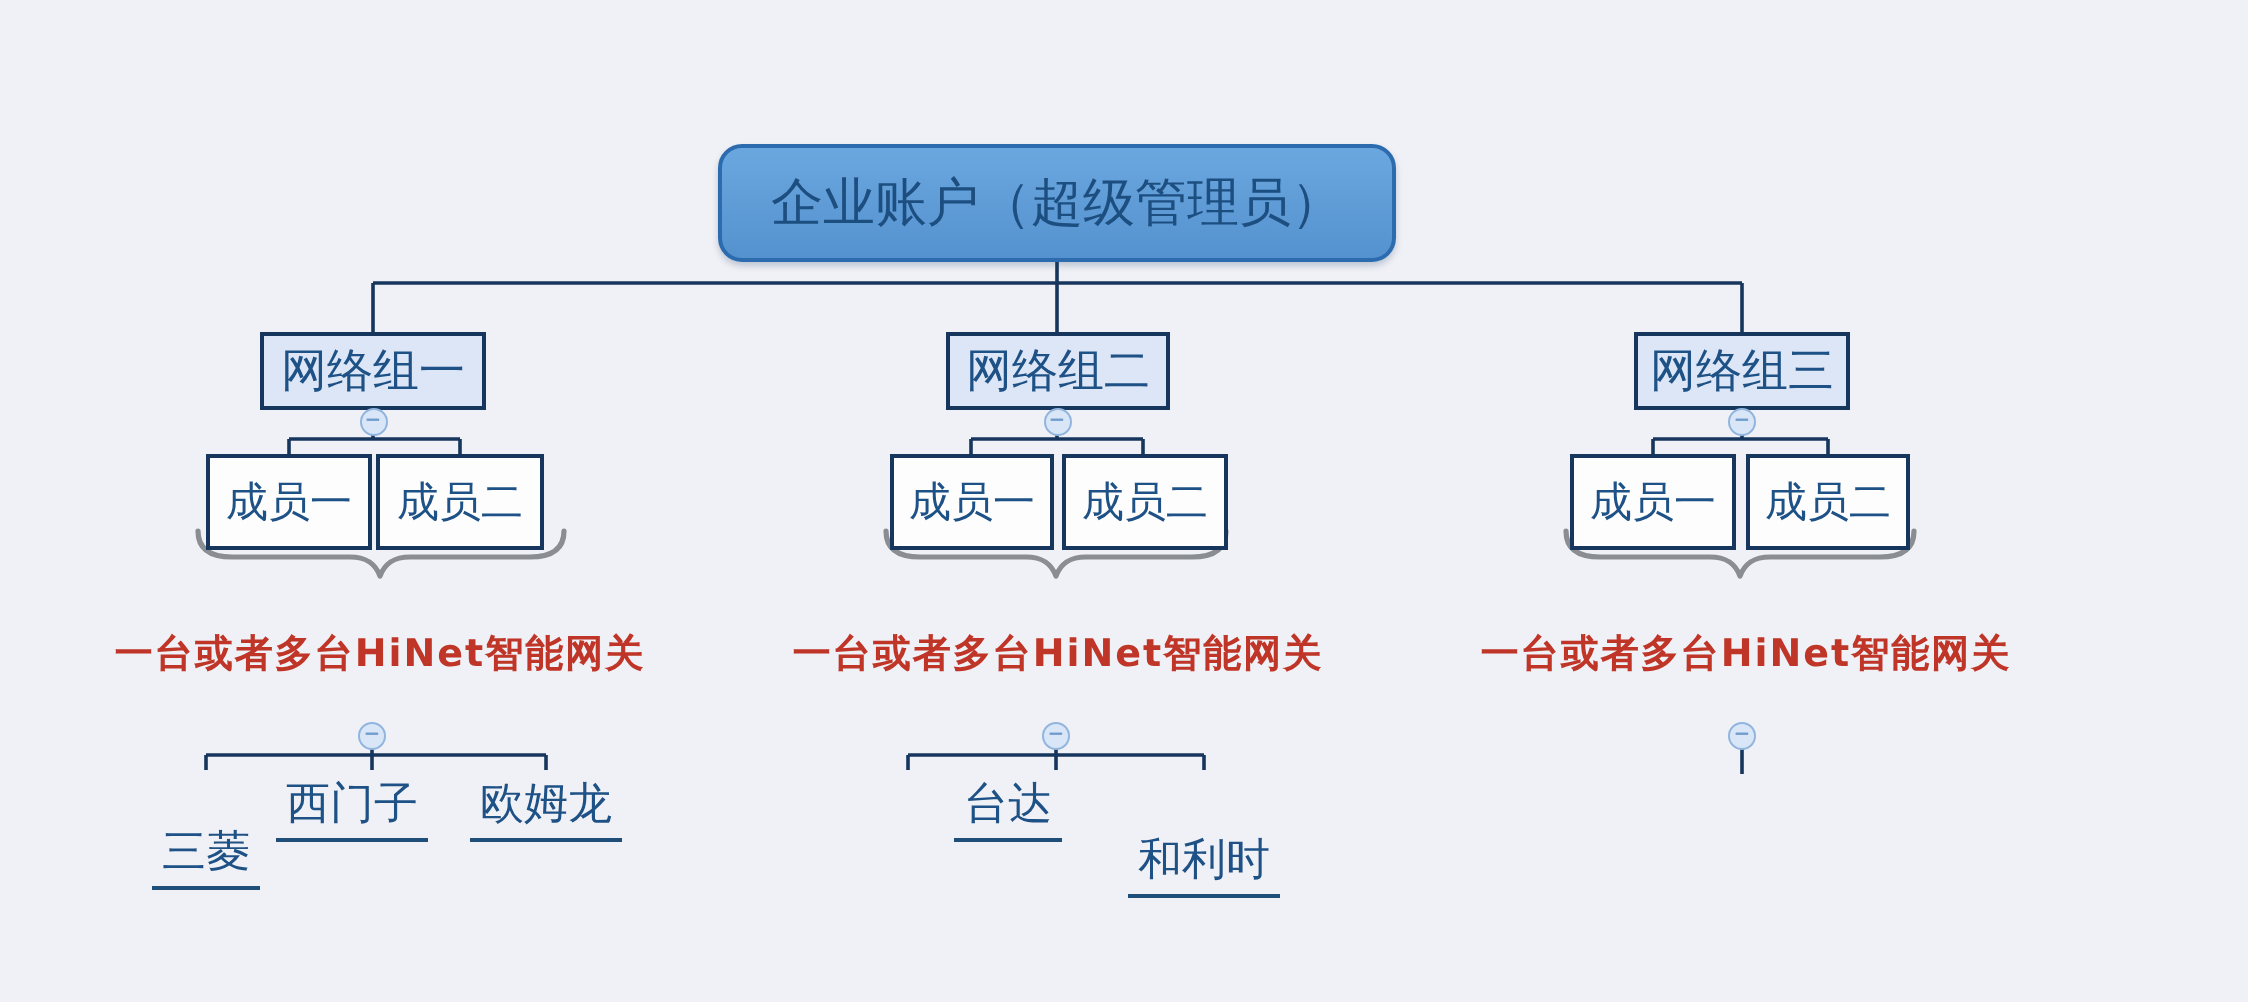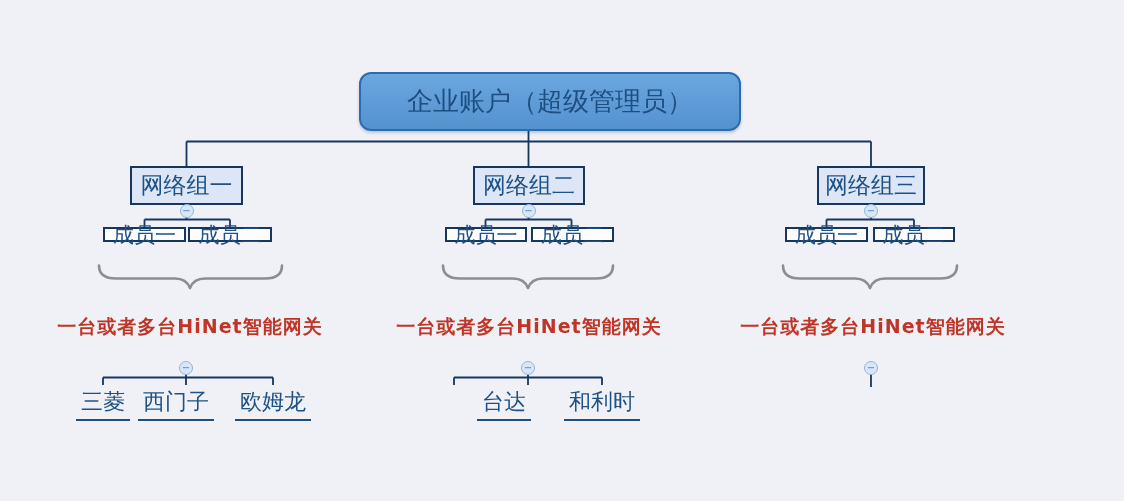--- a/index.html
+++ b/index.html
@@ -11,33 +11,33 @@
   }
   .stage{position:relative;width:1124px;height:501px;}
   svg.wires{position:absolute;left:0;top:0;width:1124px;height:501px;}
 
   .topic{
     position:absolute;box-sizing:border-box;
     display:flex;align-items:center;justify-content:center;
     white-space:nowrap;color:#1e5185;
   }
   .root{
-    left:359px;top:72px;width:382px;height:59px;
+    left:359px;top:72px;width:339px;height:59px;
     background:linear-gradient(180deg,#6ba7df 0%,#5492cf 100%);
     border:2px solid #2c6cae;border-radius:12px;
     font-size:26px;color:#1d4e80;
     box-shadow:0 2px 3px rgba(40,70,110,0.25);
   }
   .group{
     top:166px;height:39px;
     background:#dce6f7;border:2px solid #17365d;
     font-size:23px;
   }
   .member{
-    top:227px;height:15px;
+    top:227px;height:48px;
     background:#fdfdfe;border:2px solid #17365d;
     font-size:21px;
   }
   .minus{
     position:absolute;width:14px;height:14px;margin:-7px 0 0 -7px;
     box-sizing:border-box;border-radius:50%;
     background:#d9e6f7;border:1px solid #91b5de;
     color:#6f9bcd;font:700 10px/11px "DejaVu Sans","Liberation Sans",sans-serif;
     text-align:center;cursor:pointer;
   }
@@ -96,19 +96,19 @@
   <div class="minus" style="left:871px;top:211px;"><span>−</span></div>
 
   <div class="caption" style="left:190px;">一台或者多台HiNet智能网关</div>
   <div class="caption" style="left:529px;">一台或者多台HiNet智能网关</div>
   <div class="caption" style="left:873px;">一台或者多台HiNet智能网关</div>
 
   <div class="minus" style="left:186px;top:368px;"><span>−</span></div>
   <div class="minus" style="left:528px;top:368px;"><span>−</span></div>
   <div class="minus" style="left:871px;top:368px;"><span>−</span></div>
 
-  <div class="brand" style="left:103px;">三菱</div>
+  <div class="brand" style="left:103px;margin-top:24px;">三菱</div>
   <div class="brand" style="left:176px;">西门子</div>
   <div class="brand" style="left:273px;text-align:center;">欧姆龙</div>
   <div class="brand" style="left:504px;">台达</div>
-  <div class="brand" style="left:602px;">和利时</div>
+  <div class="brand" style="left:602px;margin-top:28px;">和利时</div>
 
 </div>
 
 </body></html>

